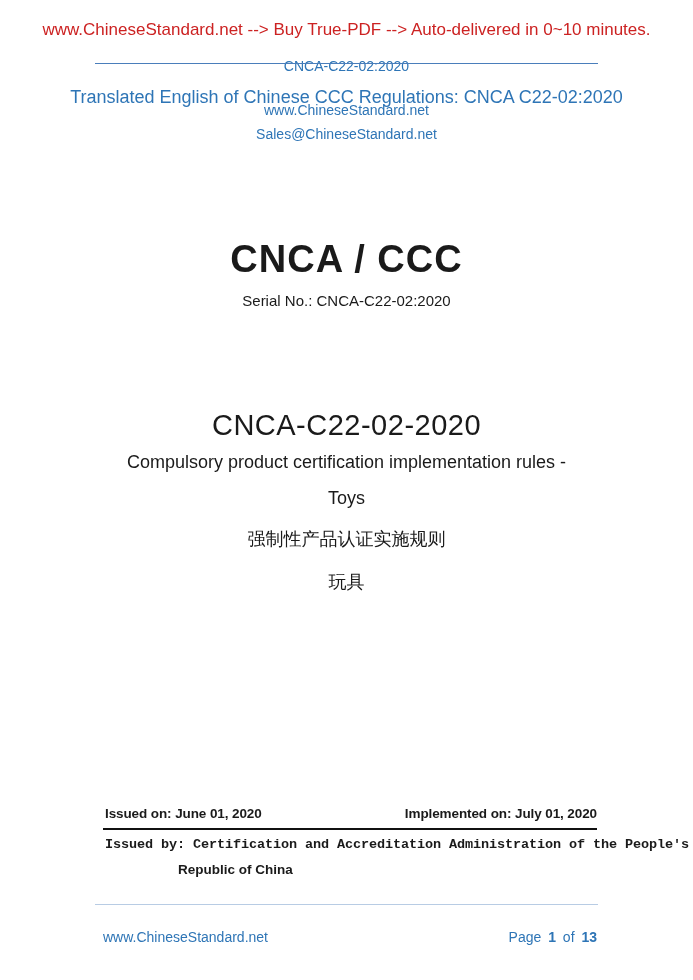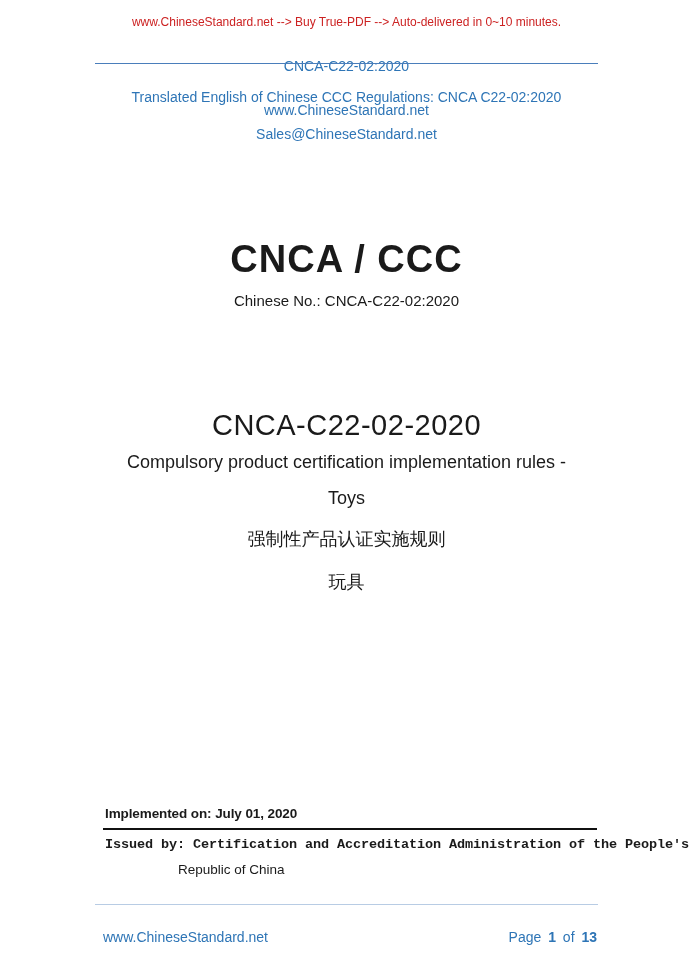--- a/index.html
+++ b/index.html
@@ -23,24 +23,24 @@
     background:#ffffff;
     overflow:hidden;
   }
   .abs{position:absolute;left:0;right:0;}
   .center{text-align:center;}
   .blue{color:var(--link_blue);margin-top:13px;}
   .red{color:var(--promo_red);}
   .link{color:var(--link_blue);cursor:pointer;}
   .bold{font-weight:bold;}
 
-  .promo{top:12px;font-size:12px;line-height:20px;}
+  .promo{top:20px;font-size:17px;line-height:20px;}
   .doc-code{top:45px;font-size:14px;line-height:16px;}
   .header-rule{top:63px;left:95px;right:95px;height:0;border-top:1px solid var(--header_rule_blue);}
-  .translated{top:76px;font-size:14px;line-height:17px;}
+  .translated{top:76px;font-size:18px;line-height:17px;}
   .www-link{top:102px;font-size:14px;line-height:17px;}
   .sales-link{top:126px;font-size:14px;line-height:17px;}
 
   .org-title{top:237px;font-size:38px;line-height:44px;font-weight:bold;letter-spacing:1px;}
   .serial{top:292px;font-size:15px;line-height:18px;}
 
   .std-number{top:409px;font-size:29px;line-height:33px;letter-spacing:0.5px;}
   .title-en1{top:451px;font-size:18px;line-height:22px;}
   .title-en2{top:487px;font-size:18px;line-height:22px;}
   .title-zh{font-family:"DejaVu Serif","Liberation Serif",serif;font-size:18px;line-height:23px;}
@@ -48,21 +48,21 @@
   .title-zh2{top:570px;}
 
   .issue-row{
     top:805px;left:105px;right:96px;
     display:flex;justify-content:space-between;
     font-size:13.5px;line-height:18px;font-weight:bold;
     letter-spacing:-0.1px;white-space:nowrap;
   }
   .issuance-rule{top:828px;left:103px;right:96px;height:0;border-top:2px solid #111111;}
   .issued-by1{top:836px;left:105px;right:80px;font-size:13.5px;line-height:18px;font-weight:bold;letter-spacing:-0.1px;white-space:nowrap;font-family:Liberation Mono, monospace;}
-  .issued-by2{top:861px;left:178px;right:80px;font-size:13.5px;line-height:18px;font-weight:normal;white-space:nowrap;}
+  .issued-by2{top:861px;left:178px;right:80px;font-size:13.5px;line-height:18px;font-weight:bold;white-space:nowrap;}
 
   .footer-rule{top:904px;left:95px;right:95px;height:0;border-top:1px solid var(--footer_rule_blue);}
   .footer-row{
     top:915px;left:103px;right:96px;
     display:flex;justify-content:space-between;align-items:baseline;
     font-size:14px;line-height:18px;
   }
   .page-indicator span{margin-left:3px;}
 </style>
 </head>
@@ -81,33 +81,34 @@
   <div class="abs center www-link">
     <span class="link">www.ChineseStandard.net</span>
   </div>
 
   <div class="abs center sales-link">
     <span class="link">Sales@ChineseStandard.net</span>
   </div>
 
   <div class="abs center org-title">CNCA / CCC</div>
 
-  <div class="abs center serial">Chinese No.: CNCA-C22-02:2020</div>
+  <div class="abs center serial">Serial No.: CNCA-C22-02:2020</div>
 
   <div class="abs center std-number">CNCA-C22-02-2020</div>
 
   <div class="abs center title-en1">Compulsory product certification implementation rules -</div>
 
   <div class="abs center title-en2">Toys</div>
 
   <div class="abs center title-zh title-zh1">强制性产品认证实施规则</div>
 
   <div class="abs center title-zh title-zh2">玩具</div>
 
   <div class="abs issue-row">
+    <span>Issued on: June 01, 2020</span>
     <span>Implemented on: July 01, 2020</span>
   </div>
 
   <div class="abs issuance-rule"></div>
 
   <div class="abs issued-by1">Issued by: Certification and Accreditation Administration of the People's</div>
 
   <div class="abs issued-by2">Republic of China</div>
 
   <div class="abs footer-rule"></div>

